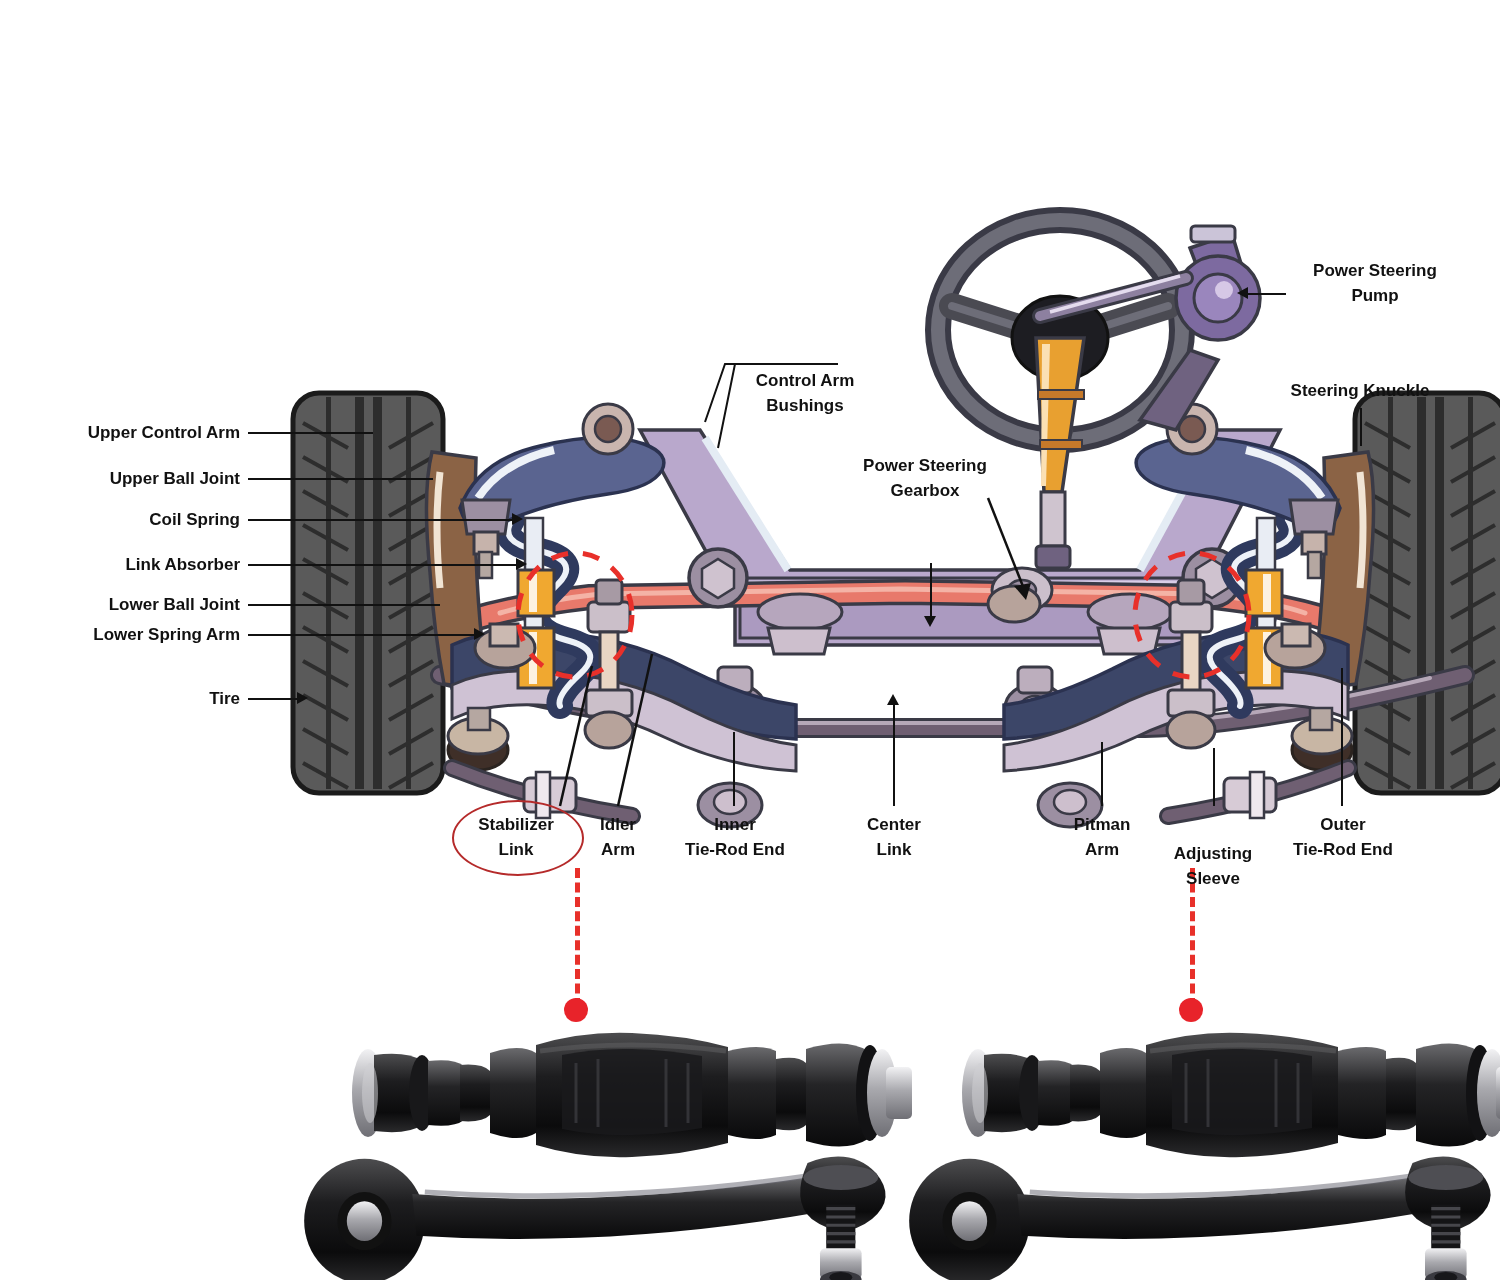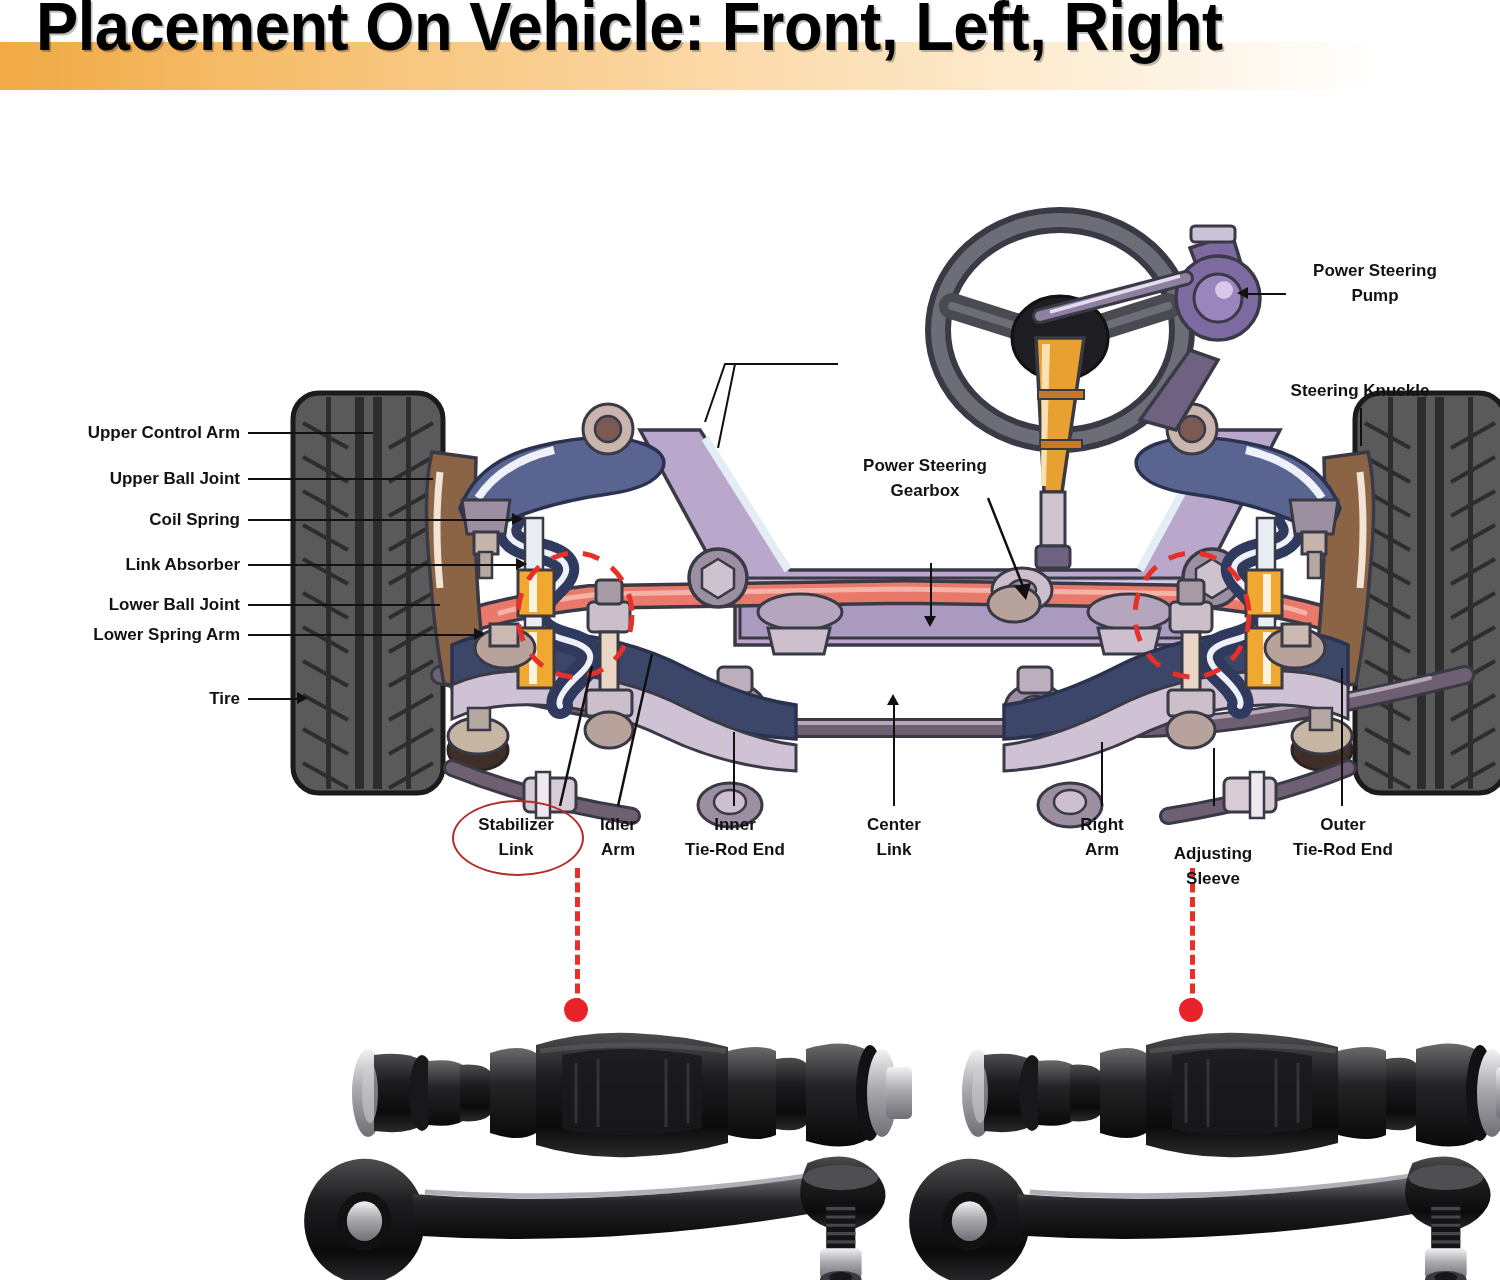--- a/index.html
+++ b/index.html
@@ -42,24 +42,20 @@
 
   svg{display:block;}
   #art{position:absolute;left:0;top:100px;width:1500px;height:790px;}
   #photos{position:absolute;left:0;top:960px;width:1500px;height:320px;}
 </style>
 </head>
 <body>
 
 <div id="stage">
 
-  <div id="banner">
-    <div id="banner-band"></div>
-    <div id="banner-title">Placement On Vehicle: Front, Left, Right</div>
-  </div>
 
   <svg id="art" viewBox="0 0 1500 790">
     <defs>
       <g id="tireTread">
         <rect x="0" y="0" width="150" height="400" rx="26" fill="#5a5a5a" stroke="#1b1b1b" stroke-width="5"></rect>
         <rect x="62" y="4" width="9" height="392" fill="#2d2d2d"></rect>
         <rect x="80" y="4" width="9" height="392" fill="#2d2d2d"></rect>
         <rect x="33" y="4" width="5" height="392" fill="#2d2d2d"></rect>
         <rect x="113" y="4" width="5" height="392" fill="#2d2d2d"></rect>
       </g>
@@ -384,20 +380,22 @@
   <div class="ld h" style="left:248px;top:604px;width:192px;"></div>
 
   <div class="lbl r" style="left:0px;top:622px;width:240px;">Lower Spring Arm</div>
   <div class="ld h" style="left:248px;top:634px;width:230px;"></div>
   <div class="arrowR" style="left:474px;top:628px;"></div>
 
   <div class="lbl r" style="left:0px;top:686px;width:240px;">Tire</div>
   <div class="ld h" style="left:248px;top:698px;width:54px;"></div>
   <div class="arrowR" style="left:297px;top:692px;"></div>
 
+  <div class="lbl c" style="left:700px;top:368px;width:210px;">Control Arm
+Bushings</div>
   <svg style="position:absolute;left:580px;top:330px;width:260px;height:120px;pointer-events:none;">
     <path d="M125 92 L145 34 L258 34" fill="none" stroke="#111" stroke-width="2"></path>
     <path d="M258 34 L155 34 L138 118" fill="none" stroke="#111" stroke-width="2"></path>
   </svg>
 
   <div class="lbl c" style="left:820px;top:453px;width:210px;">Power Steering
 Gearbox</div>
   <svg style="position:absolute;left:980px;top:490px;width:120px;height:130px;pointer-events:none;">
     <path d="M8 8 L46 104" fill="none" stroke="#111" stroke-width="2.5"></path>
     <path d="M46 110 l-12 -14 l17 -3 Z" fill="#111"></path>
@@ -428,21 +426,21 @@
 
   <div class="lbl c" style="left:650px;top:812px;width:170px;">Inner
 Tie-Rod End</div>
   <div class="ld v" style="left:733px;top:732px;height:74px;"></div>
 
   <div class="lbl c" style="left:830px;top:812px;width:128px;">Center
 Link</div>
   <div class="ld v" style="left:893px;top:700px;height:106px;"></div>
   <div class="arrowU" style="left:887px;top:694px;"></div>
 
-  <div class="lbl c" style="left:1040px;top:812px;width:124px;">Right
+  <div class="lbl c" style="left:1040px;top:812px;width:124px;">Pitman
 Arm</div>
   <div class="ld v" style="left:1101px;top:742px;height:64px;"></div>
 
   <div class="lbl c" style="left:1148px;top:812px;width:130px;margin-top:29px;">Adjusting
 Sleeve</div>
   <div class="ld v" style="left:1213px;top:748px;height:58px;"></div>
 
   <div class="lbl c" style="left:1258px;top:812px;width:170px;">Outer
 Tie-Rod End</div>
   <div class="ld v" style="left:1341px;top:668px;height:138px;"></div>

